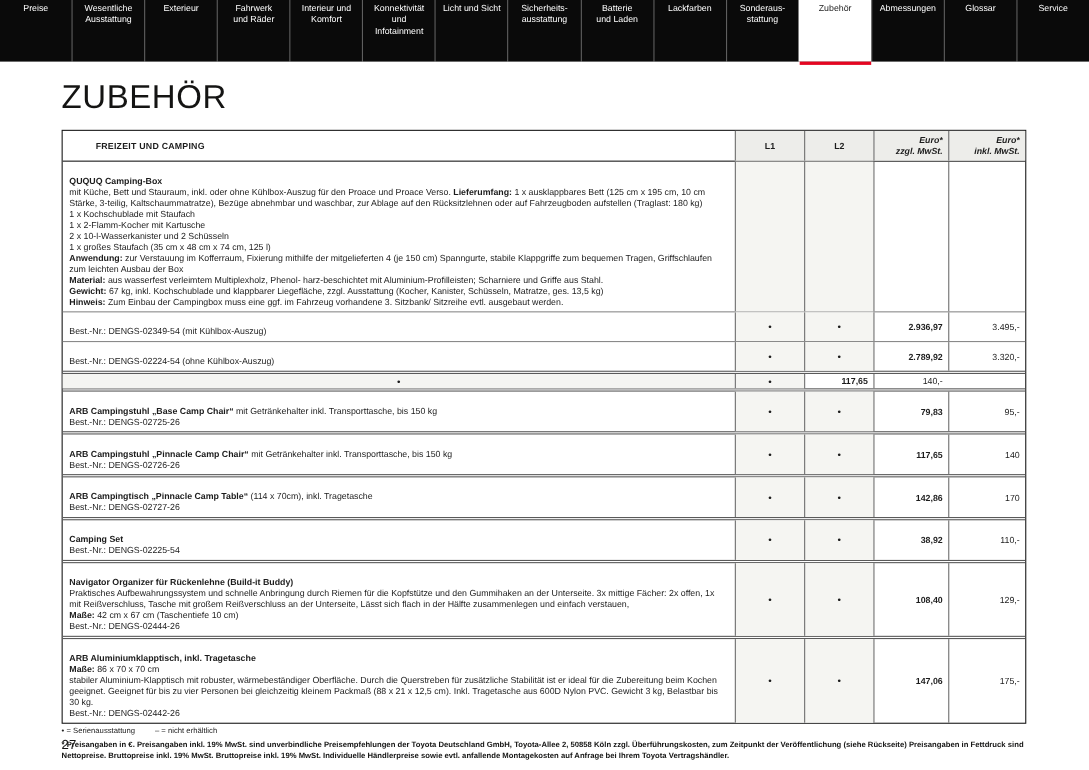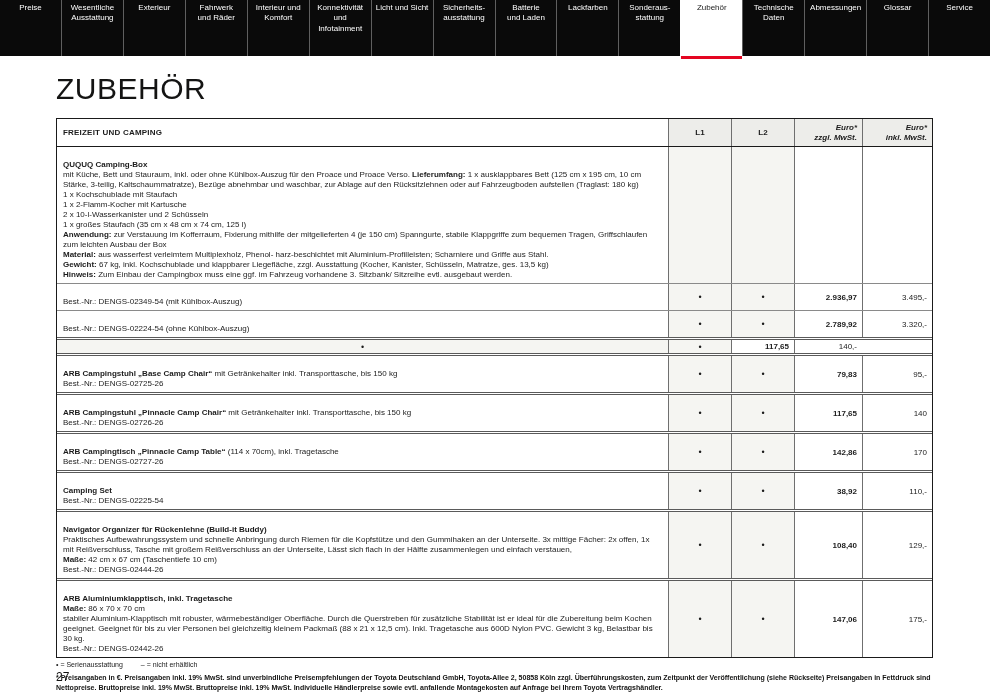--- a/index.html
+++ b/index.html
@@ -65,21 +65,21 @@
   }
   .t-row {
     display:grid;
     grid-template-columns:1fr 63px 63px 68px 70px;
   }
   .t-row > .cell { border-left:1px solid #6f6f6f; }
   .t-row > .cell:first-child { border-left:none; }
 
   .t-head { border-bottom:1px solid #1a1a1a; }
   .t-head .cell { min-height:27px; display:flex; align-items:center; }
-  .head-section { font-weight:bold; letter-spacing:0.2px; padding:3px 6px; }
+  .head-section { font-weight:bold; letter-spacing:0.2px; padding:3px 6px;margin-left:24px; }
   .c-l1.cell, .c-l2.cell { justify-content:center; text-align:left; background:#f5f5f2; }
   .t-head .c-l1, .t-head .c-l2 { background:#ececе9; }
   .t-head .c-l1, .t-head .c-l2, .t-head .c-net, .t-head .c-gross { background:#ededea; font-weight:bold; }
   .price-head { justify-content:flex-end; text-align:right; padding:2px 5px; }
   .price-head .hd { white-space:pre-line; line-height:1.25;font-style:italic; }
 
   .t-body-row .c-desc { padding:3px 6px;margin-top:10px; }
   .line { line-height:1.25; }
   .line .b { font-weight:bold; }
   .t-body-row .c-l1, .t-body-row .c-l2 {
@@ -157,24 +157,20 @@
   </div>
     <div class="tab">
     <span class="tab-label">Lackfarben</span>
   </div>
     <div class="tab">
     <span class="tab-label">Sonderaus-
 stattung</span>
   </div>
     <div class="tab active">
     <span class="tab-label">Zubehör</span>
-  </div>
-    <div class="tab">
-    <span class="tab-label">Technische
-Daten</span>
   </div>
     <div class="tab">
     <span class="tab-label">Abmessungen</span>
   </div>
     <div class="tab">
     <span class="tab-label">Glossar</span>
   </div>
     <div class="tab">
     <span class="tab-label">Service</span>
   </div>

